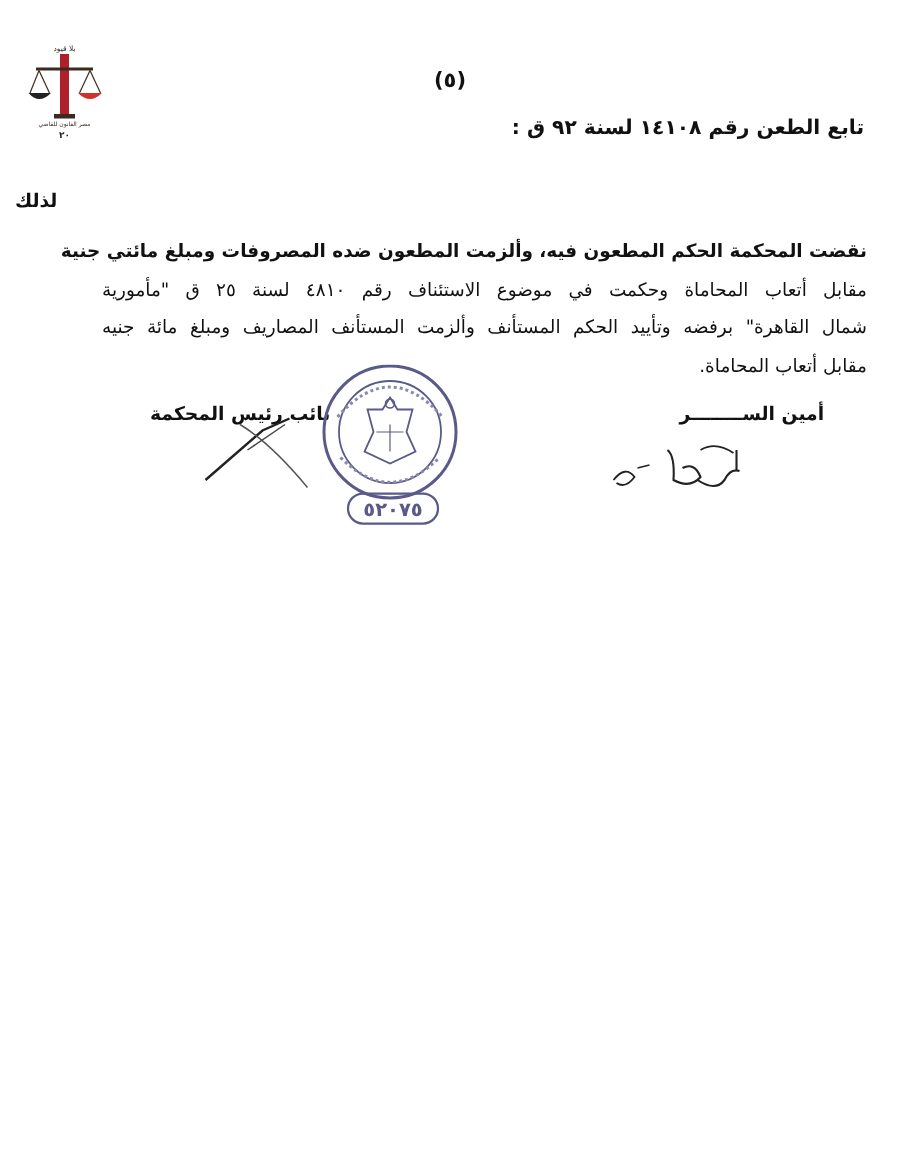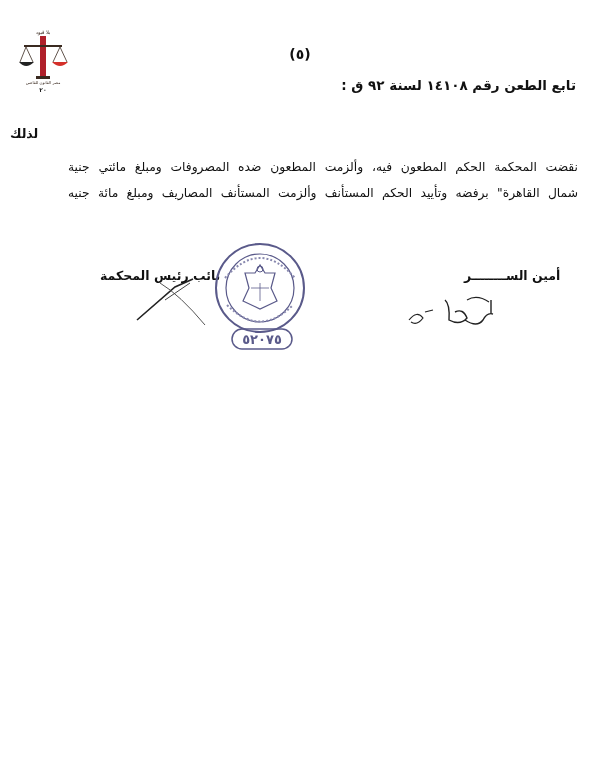--- a/index.html
+++ b/index.html
@@ -7,24 +7,24 @@
       width: 600px; height: 766px; background: #ffffff; position: relative; overflow: hidden;
       font-family: "DejaVu Sans", sans-serif; color: #111;
     }
     .logo { position: absolute; left: 18px; top: 26px; width: 50px; height: 68px; }
     .page-num { position: absolute; left: 0; right: 0; top: 46px; text-align: center; font-size: 14px; font-weight: bold; }
     .continuation { position: absolute; right: 24px; top: 77px; direction: rtl; font-size: 13.5px; font-weight: bold; white-space: nowrap; }
     .heading { position: absolute; left: 0; right: 0; top: 126px; text-align: left; font-size: 12.5px; font-weight: bold; direction: rtl; padding-left: 10px; }
     .body-text { position: absolute; right: 22px; top: 155px; width: 510px; direction: rtl; text-align: justify; font-size: 12.3px; line-height: 25.5px; }
     .body-text .line { display: block; white-space: nowrap; text-align-last: justify; }
     .body-text .line.last { text-align-last: right; }
-    .body-text .bold { font-weight: normal; }
+    .body-text .bold { font-weight: bold; }
     .sig-label { position: absolute; direction: rtl; font-size: 12.5px; font-weight: bold; white-space: nowrap; }
     .sig-judge { left: 100px; top: 268px; }
-    .sig-clerk { left: 464px; top: 268px; }
+    .sig-clerk { left: 453px; top: 268px; }
     .stamp { position: absolute; left: 205px; top: 243px; width: 110px; height: 100px; }
     .stamp-num { position: absolute; left: 230px; top: 327px; width: 64px; height: 24px; }
     .signature { position: absolute; }
   </style>
 </head>
 <body>
 
 <div class="logo">
   <svg width="50" height="68" viewBox="0 0 50 68">
     <text x="25" y="8" font-size="5" text-anchor="middle" fill="#3a2a20" font-family="DejaVu Sans, sans-serif">بلا قيود</text>
@@ -43,21 +43,23 @@
 </div>
 
 <div class="page-num">(٥)</div>
 
 <div class="continuation">تابع الطعن رقم ١٤١٠٨ لسنة ٩٢ ق :</div>
 
 <div class="heading">لذلك</div>
 
 <div class="body-text">
   <span class="line bold">نقضت المحكمة الحكم المطعون فيه، وألزمت المطعون ضده المصروفات ومبلغ مائتي جنية</span>
+  <span class="line">مقابل أتعاب المحاماة وحكمت في موضوع الاستئناف رقم ٤٨١٠ لسنة ٢٥ ق "مأمورية</span>
   <span class="line">شمال القاهرة" برفضه وتأييد الحكم المستأنف وألزمت المستأنف المصاريف ومبلغ مائة جنيه</span>
+  <span class="line last">مقابل أتعاب المحاماة.</span>
 </div>
 
 <div class="sig-label sig-judge">نائب رئيس المحكمة</div>
 
 <div class="sig-label sig-clerk">أمين الســــــــر</div>
 
 <svg class="signature" style="left:135px; top:275px;" width="80" height="55">
   <path d="M2 45 L40 12 L58 4" stroke="#222" stroke-width="1.6" fill="none"></path>
   <path d="M25 8 Q45 20 70 50" stroke="#555" stroke-width="1" fill="none"></path>
   <path d="M30 25 L55 8" stroke="#444" stroke-width="1" fill="none"></path>

